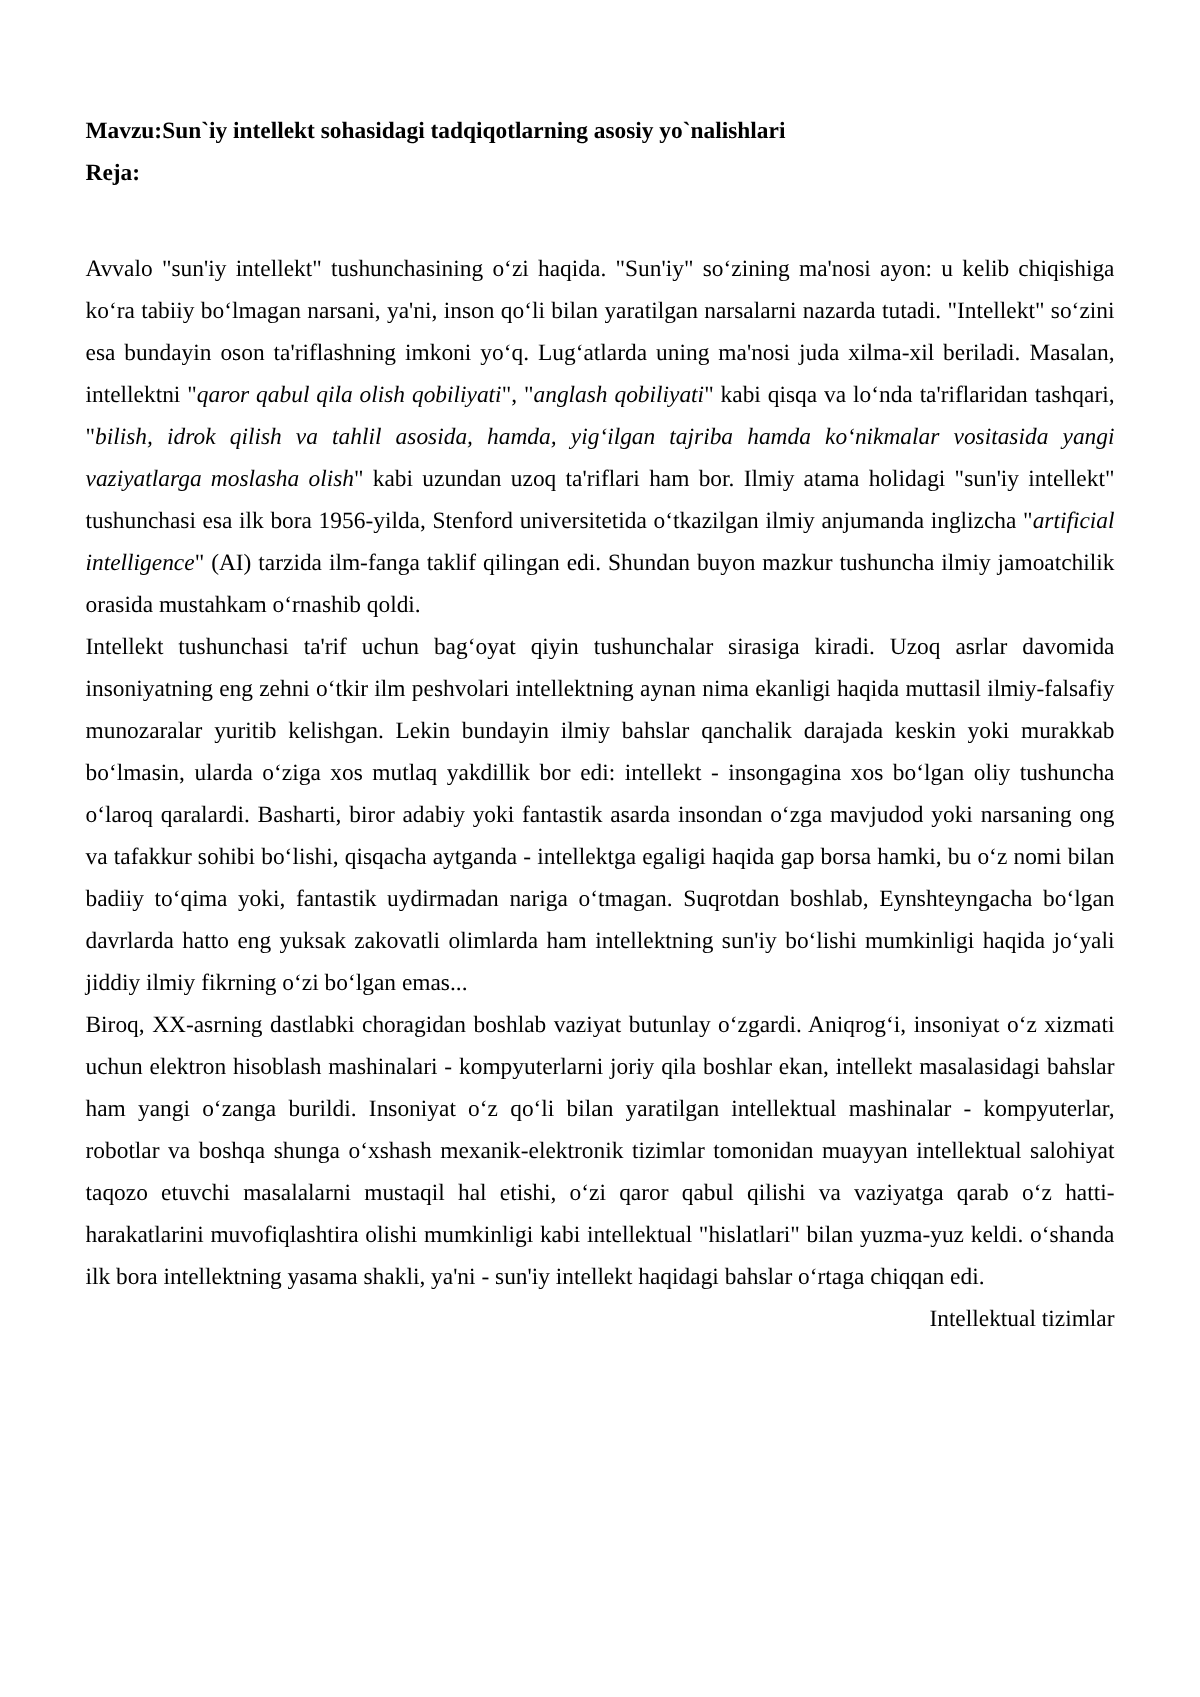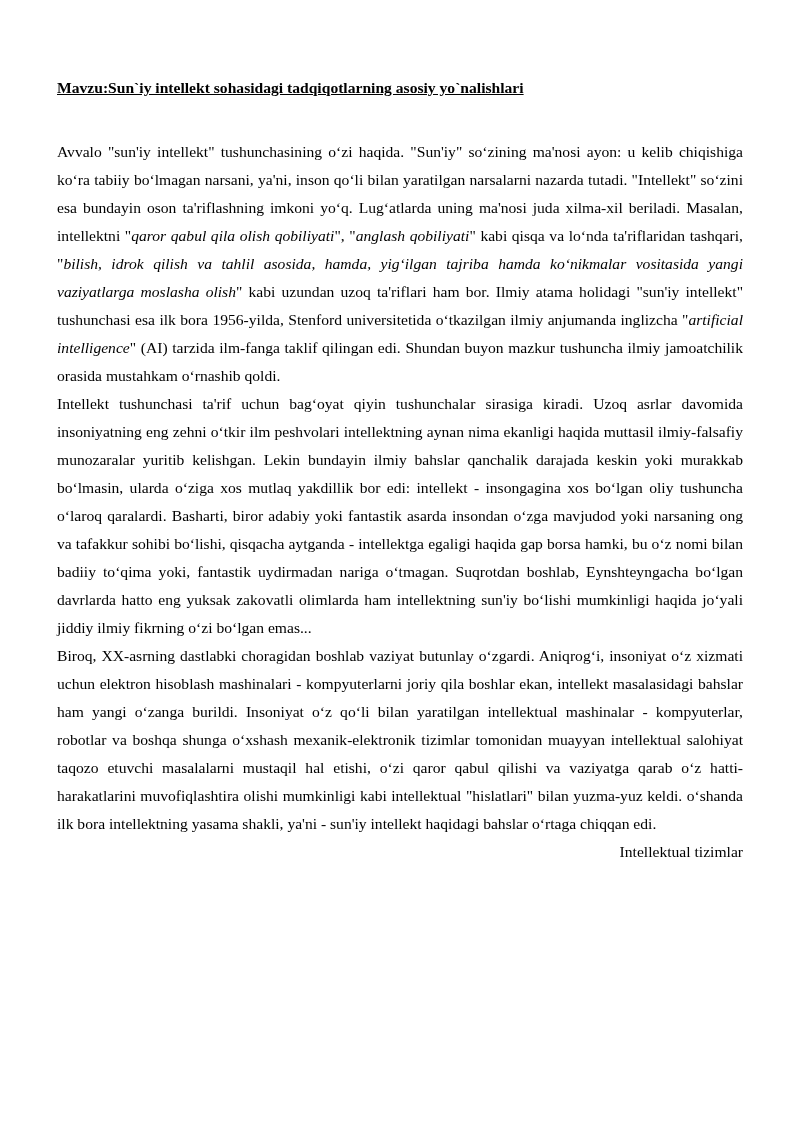--- a/index.html
+++ b/index.html
@@ -15,21 +15,20 @@
     padding: 74px 57px 0 57px;
     background: #ffffff;
     color: #000000;
     font-family: "Liberation Serif", "DejaVu Serif", serif;
     font-size: 15.6px;
     line-height: 28px;
     overflow: hidden;
   }
   .doc-title, .plan-label {
     font-weight: bold;
-    text-decoration: underline;
   }
   ol.outline {
     margin: 10px 0 0 0;
     padding-left: 2px;
     list-style: decimal;
     list-style-position: outside;
     font-weight: bold;
   }
   ol.outline li {
     margin: 0;
@@ -49,19 +48,20 @@
   .it {
     font-style: italic;
     margin-top: 44px;
   }
 </style>
 </head>
 <body>
 
 <div class="page">
   <div class="doc-title">Mavzu:Sun`iy intellekt sohasidagi tadqiqotlarning asosiy yo`nalishlari</div>
+  <div class="plan-label">Reja:</div>
   <div class="body-text">
       <p class="para"><span>Avvalo "sun'iy intellekt" tushunchasining o‘zi haqida. "Sun'iy" so‘zining ma'nosi ayon: u kelib chiqishiga ko‘ra tabiiy bo‘lmagan narsani, ya'ni, inson qo‘li bilan yaratilgan narsalarni nazarda tutadi. "Intellekt" so‘zini esa bundayin oson ta'riflashning imkoni yo‘q. Lug‘atlarda uning ma'nosi juda xilma-xil beriladi. Masalan, intellektni "</span><span class="it">qaror qabul qila olish qobiliyati</span><span>", "</span><span class="it">anglash qobiliyati</span><span>" kabi qisqa va lo‘nda ta'riflaridan tashqari, "</span><span class="it">bilish, idrok qilish va tahlil asosida, hamda, yig‘ilgan tajriba hamda ko‘nikmalar vositasida yangi vaziyatlarga moslasha olish</span><span>" kabi uzundan uzoq ta'riflari ham bor. Ilmiy atama holidagi "sun'iy intellekt" tushunchasi esa ilk bora 1956-yilda, Stenford universitetida o‘tkazilgan ilmiy anjumanda inglizcha "</span><span class="it">artificial intelligence</span><span>" (AI) tarzida ilm-fanga taklif qilingan edi. Shundan buyon mazkur tushuncha ilmiy jamoatchilik orasida mustahkam o‘rnashib qoldi.</span></p>
       <p class="para"><span>Intellekt tushunchasi ta'rif uchun bag‘oyat qiyin tushunchalar sirasiga kiradi. Uzoq asrlar davomida insoniyatning eng zehni o‘tkir ilm peshvolari intellektning aynan nima ekanligi haqida muttasil ilmiy-falsafiy munozaralar yuritib kelishgan. Lekin bundayin ilmiy bahslar qanchalik darajada keskin yoki murakkab bo‘lmasin, ularda o‘ziga xos mutlaq yakdillik bor edi: intellekt - insongagina xos bo‘lgan oliy tushuncha o‘laroq qaralardi. Basharti, biror adabiy yoki fantastik asarda insondan o‘zga mavjudod yoki narsaning ong va tafakkur sohibi bo‘lishi, qisqacha aytganda - intellektga egaligi haqida gap borsa hamki, bu o‘z nomi bilan badiiy to‘qima yoki, fantastik uydirmadan nariga o‘tmagan. Suqrotdan boshlab, Eynshteyngacha bo‘lgan davrlarda hatto eng yuksak zakovatli olimlarda ham intellektning sun'iy bo‘lishi mumkinligi haqida jo‘yali jiddiy ilmiy fikrning o‘zi bo‘lgan emas...</span></p>
       <p class="para"><span>Biroq, XX-asrning dastlabki choragidan boshlab vaziyat butunlay o‘zgardi. Aniqrog‘i, insoniyat o‘z xizmati uchun elektron hisoblash mashinalari - kompyuterlarni joriy qila boshlar ekan, intellekt masalasidagi bahslar ham yangi o‘zanga burildi. Insoniyat o‘z qo‘li bilan yaratilgan intellektual mashinalar - kompyuterlar, robotlar va boshqa shunga o‘xshash mexanik-elektronik tizimlar tomonidan muayyan intellektual salohiyat taqozo etuvchi masalalarni mustaqil hal etishi, o‘zi qaror qabul qilishi va vaziyatga qarab o‘z hatti-harakatlarini muvofiqlashtira olishi mumkinligi kabi intellektual "hislatlari" bilan yuzma-yuz keldi. o‘shanda ilk bora intellektning yasama shakli, ya'ni - sun'iy intellekt haqidagi bahslar o‘rtaga chiqqan edi.</span></p>
       <p class="para short"><span>Intellektual tizimlar</span></p>
     </div>
 </div>
 
 </body></html>

